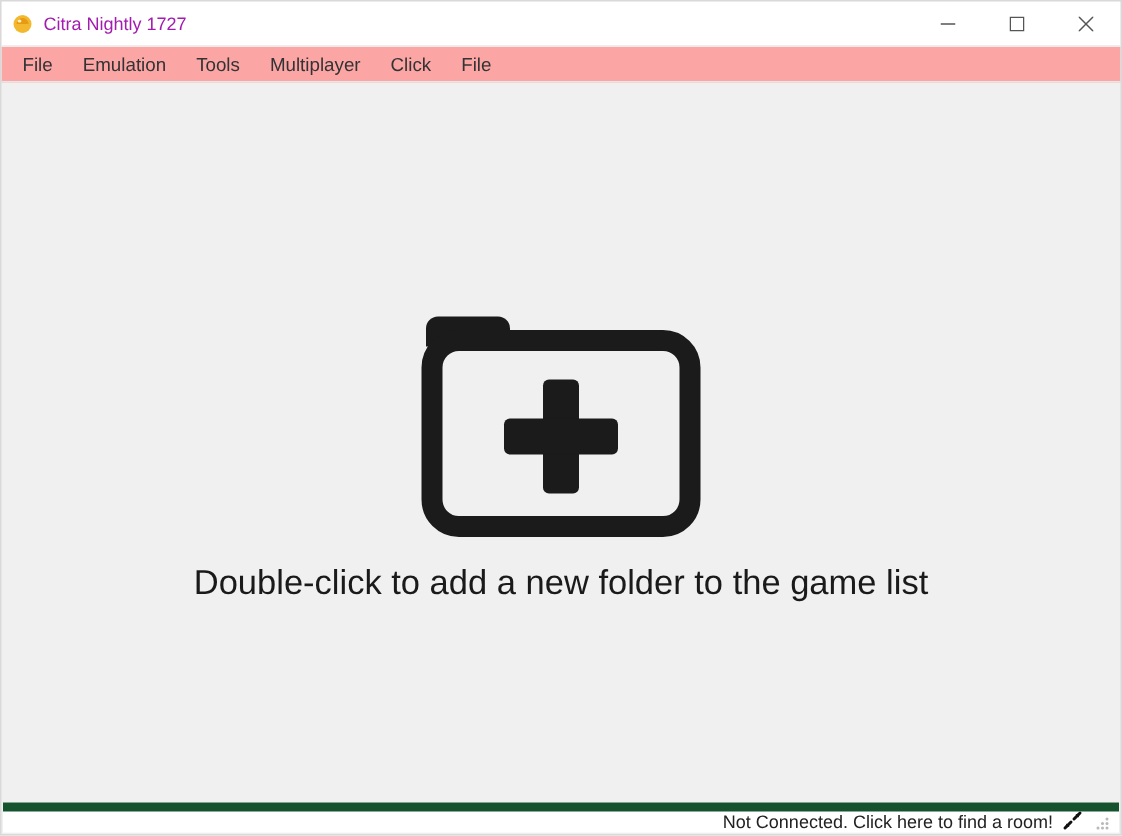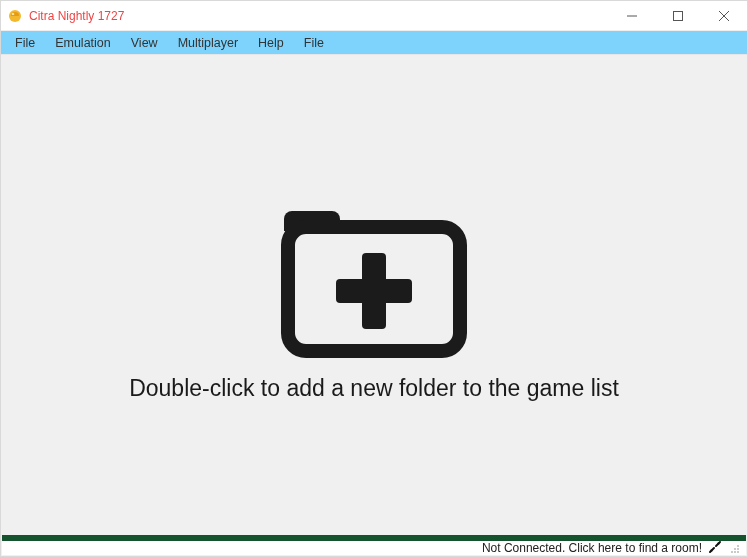--- a/index.html
+++ b/index.html
@@ -22,37 +22,37 @@
     position: relative;
     border-bottom: 1px solid #eeeeee;
   }
   .titlebar .icon-slot {
     width: 16px; height: 16px;
     display: flex; align-items: center; justify-content: center;
     margin-right: 6px;
   }
   .titlebar .title {
     font-size: 12px;
-    color: #ef4444;
+    color: #a21caf;
   }
   .win-controls {
     position: absolute;
     right: 0; top: 0;
     height: 30px;
     display: flex;
   }
   .win-btn {
     width: 46px; height: 30px;
     display: flex; align-items: center; justify-content: center;
     color: #555;
   }
   .win-btn svg { stroke: #555; }
   .menubar {
     height: 24px;
-    background: #7dd3fc;
+    background: #fca5a5;
     display: flex;
     align-items: center;
     padding: 0 4px;
     border-bottom: 1px solid #e6e6e6;
     font-size: 12.5px;
     color: #333;
   }
   .menu-item {
     padding: 3px 10px;
     cursor: default;
@@ -124,23 +124,23 @@
           <line x1="0" y1="0" x2="10" y2="10" stroke-width="1"></line>
           <line x1="10" y1="0" x2="0" y2="10" stroke-width="1"></line>
         </svg>
     </div>
   </div>
 </div>
 
 <div class="menubar">
   <span class="menu-item">File</span>
   <span class="menu-item">Emulation</span>
-  <span class="menu-item">View</span>
+  <span class="menu-item">Tools</span>
   <span class="menu-item">Multiplayer</span>
-  <span class="menu-item">Help</span>
+  <span class="menu-item">Click</span>
   <span class="menu-item">File</span>
 </div>
 
 <div class="content">
   <div class="big-icon">
     <svg width="200" height="170" viewBox="0 0 200 170">
 
       <path d="M18 22 h40 a8 8 0 0 1 8 8 v12 h-56 v-12 a8 8 0 0 1 8 -8 z" fill="#1b1b1b"></path>
 
       <rect x="14" y="38" width="172" height="124" rx="18" ry="18" fill="none" stroke="#1b1b1b" stroke-width="14"></rect>

